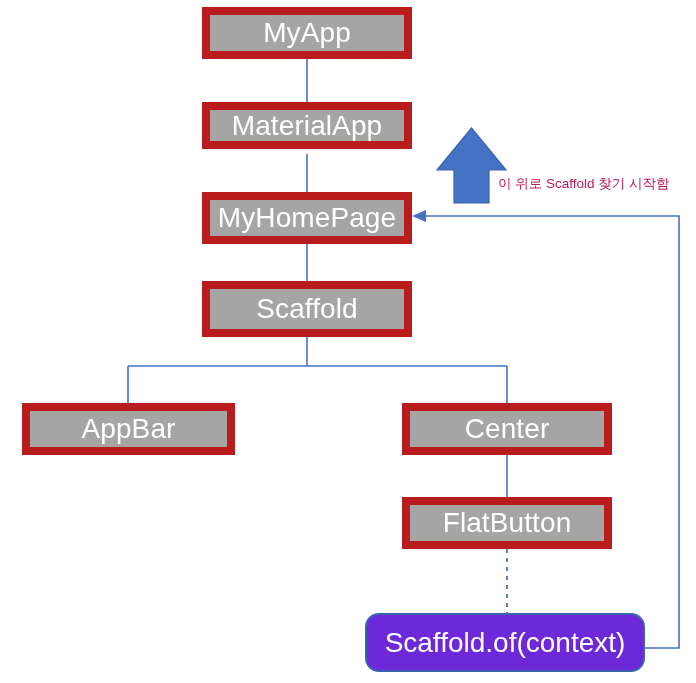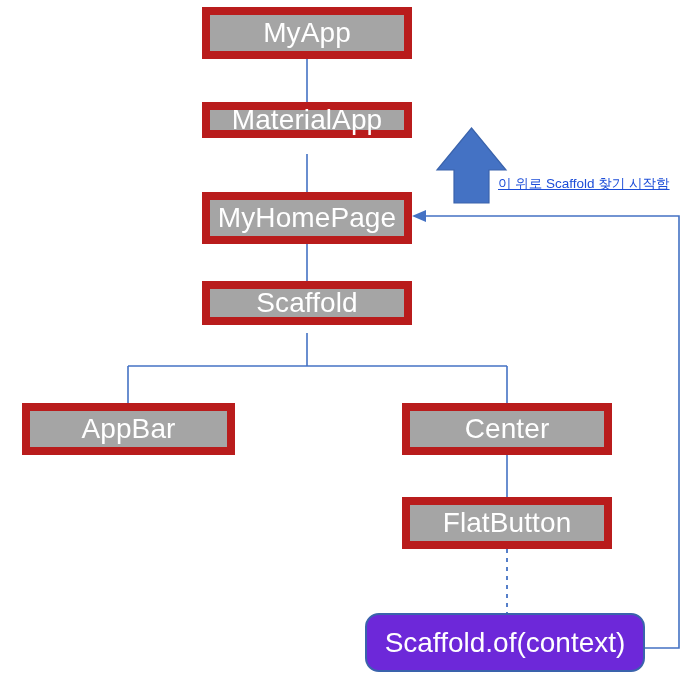--- a/index.html
+++ b/index.html
@@ -44,25 +44,24 @@
     align-items: center;
     justify-content: center;
     font-size: 28px;
     line-height: 1;
     white-space: nowrap;
     font-family: "Liberation Sans", sans-serif;
   }
   .annot {
     position: absolute;
     font-size: 13.5px;
-    color: #1d4ed8;
+    color: #be185d;
     white-space: nowrap;
     line-height: 1;
     font-family: "Liberation Sans", sans-serif;
-    text-decoration: underline;
   }
   #edges {
     position: absolute;
     left: 0;
     top: 0;
     width: 696px;
     height: 683px;
     pointer-events: none;
   }
   #arrow-layer {
@@ -103,29 +102,29 @@
   </svg>
 
   <svg id="arrow-layer" viewBox="0 0 696 683" width="696" height="683" xmlns="http://www.w3.org/2000/svg">
     <polygon points="471.5,128 506,170 489,170 489,203 454,203 454,170 437,170" fill="#4472C4" stroke="#3A63AC" stroke-width="1.2" stroke-linejoin="miter"></polygon>
   </svg>
 
   <div class="node" style="left:202px; top:7px; width:210px; height:52px;">
     <span>MyApp</span>
   </div>
 
-  <div class="node" style="left:202px; top:102px; width:210px; height:36px;">
+  <div class="node" style="left:202px; top:102px; width:210px; height:47px;">
     <span>MaterialApp</span>
   </div>
 
   <div class="node" style="left:202px; top:192px; width:210px; height:52px;align-items:center;">
     <span>MyHomePage</span>
   </div>
 
-  <div class="node" style="left:202px; top:281px; width:210px; height:44px;">
+  <div class="node" style="left:202px; top:281px; width:210px; height:56px;">
     <span>Scaffold</span>
   </div>
 
   <div class="node" style="left:402px; top:403px; width:210px; height:52px;">
     <span>Center</span>
   </div>
 
   <div class="node" style="left:22px; top:403px; width:213px; height:52px;">
     <span>AppBar</span>
   </div>

